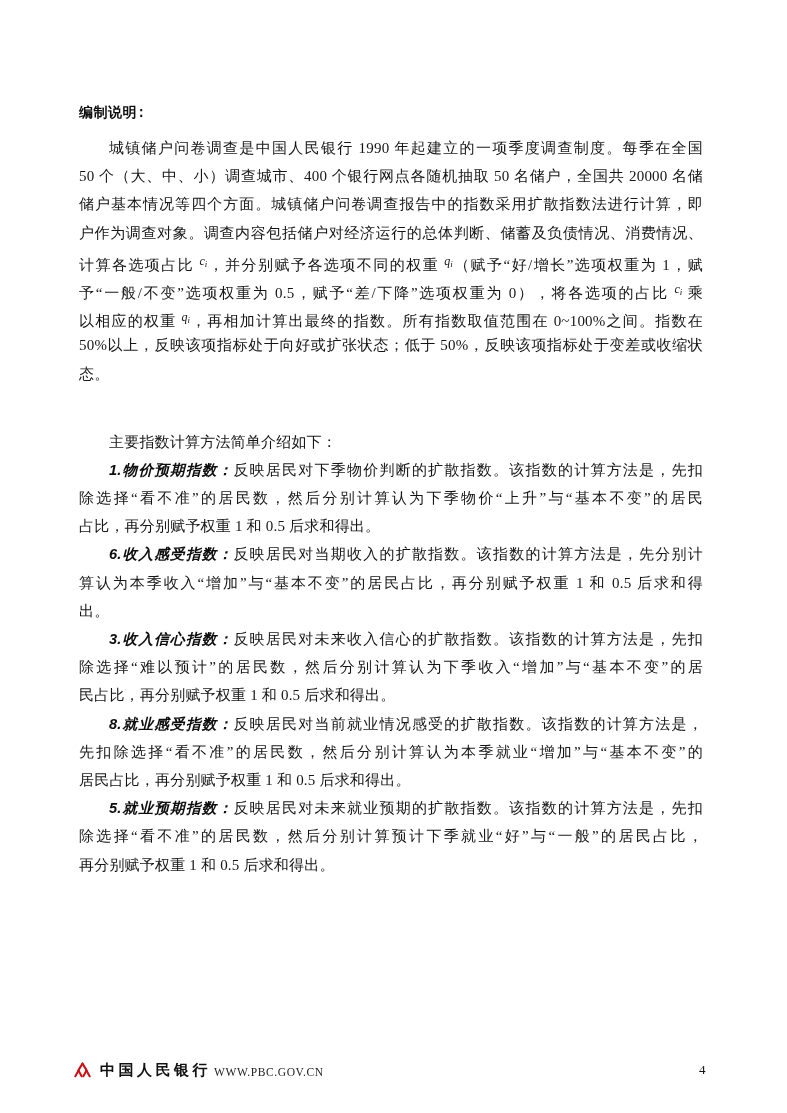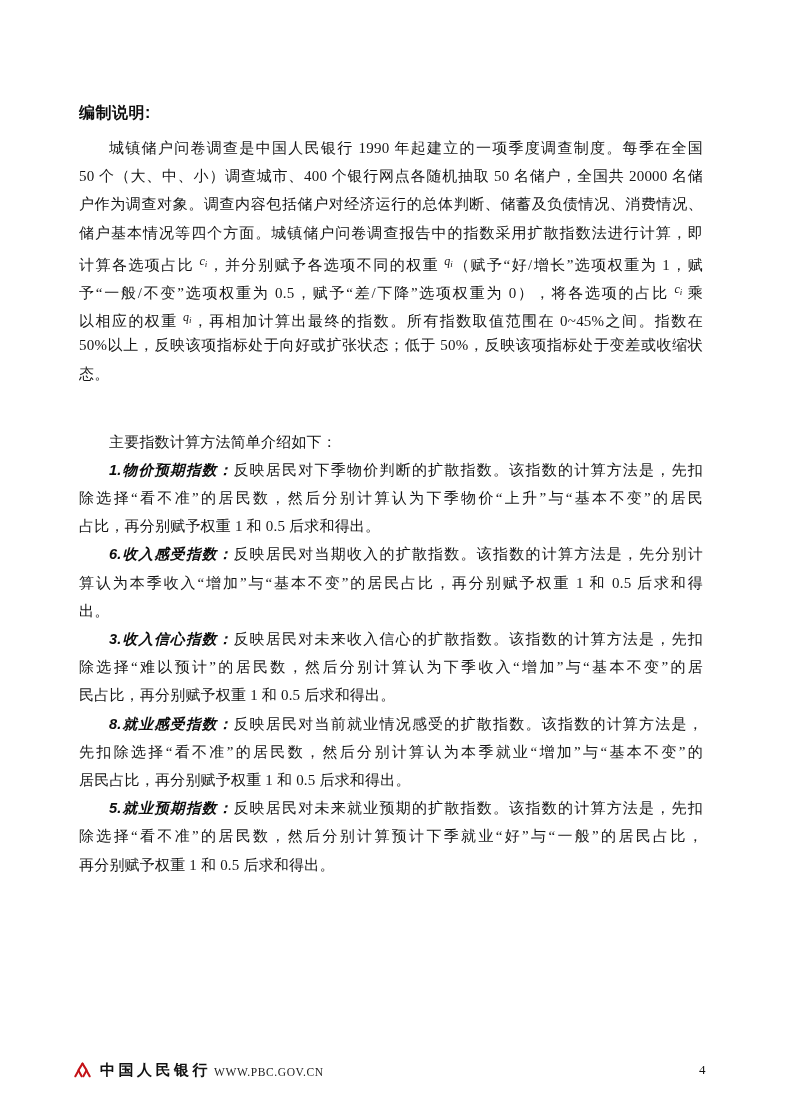--- a/index.html
+++ b/index.html
@@ -6,22 +6,22 @@
   .page{
     position:relative;
     width:787px;height:1113px;
     background:#ffffff;
     font-family:"Liberation Serif","DejaVu Serif",serif;
     color:#151515;
     overflow:hidden;
   }
   .doc-title{
     position:absolute;left:79px;top:101px;
-    font-family:Liberation Sans, sans-serif;
-    font-weight:bold;font-size:16px;line-height:24px;color:#0d0d0d;
+    font-family:Liberation Mono, monospace;
+    font-weight:bold;font-size:14px;line-height:24px;color:#0d0d0d;
     letter-spacing:0.5px;
   }
   .content{
     position:absolute;left:79px;top:134px;width:624px;
   }
   .block{margin:0;padding:0;}
   .line{
     height:28.2px;line-height:28.2px;
     font-size:15px;
     text-align:justify;text-align-last:justify;
@@ -66,25 +66,25 @@
 <body>
 
 <div class="page">
 
   <div class="doc-title">编制说明:</div>
 
   <div class="content">
       <div class="block">
         <div class="line indent"><span>城镇储户问卷调查是中国人民银行 1990 年起建立的一项季度调查制度。每季在全国</span></div>
         <div class="line"><span>50 个（大、中、小）调查城市、400 个银行网点各随机抽取 50 名储户，全国共 20000 名储</span></div>
+        <div class="line"><span>储户基本情况等四个方面。城镇储户问卷调查报告中的指数采用扩散指数法进行计算，即</span></div>
         <div class="line"><span>户作为调查对象。调查内容包括储户对经济运行的总体判断、储蓄及负债情况、消费情况、</span></div>
-        <div class="line"><span>储户基本情况等四个方面。城镇储户问卷调查报告中的指数采用扩散指数法进行计算，即</span></div>
         <div class="line"><span>计算各选项占比 </span><span class="math">c<span class="msub">i</span></span><span>，并分别赋予各选项不同的权重 </span><span class="math">q<span class="msub">i</span></span><span>（赋予“好/增长”选项权重为 1，赋</span></div>
         <div class="line"><span>予“一般/不变”选项权重为 0.5，赋予“差/下降”选项权重为 0），将各选项的占比 </span><span class="math">c<span class="msub">i</span></span><span> 乘</span></div>
-        <div class="line"><span>以相应的权重 </span><span class="math">q<span class="msub">i</span></span><span>，再相加计算出最终的指数。所有指数取值范围在 0~45%之间。指数在</span></div>
+        <div class="line"><span>以相应的权重 </span><span class="math">q<span class="msub">i</span></span><span>，再相加计算出最终的指数。所有指数取值范围在 0~100%之间。指数在</span></div>
         <div class="line"><span>50%以上，反映该项指标处于向好或扩张状态；低于 50%，反映该项指标处于变差或收缩状</span></div>
         <div class="line last"><span>态。</span></div>
       </div>
       <div class="block" style="margin-top: 40px;">
         <div class="line last indent"><span>主要指数计算方法简单介绍如下：</span></div>
       </div>
       <div class="block">
         <div class="line indent"><b>1.物价预期指数：</b><span>反映居民对下季物价判断的扩散指数。该指数的计算方法是，先扣</span></div>
         <div class="line"><span>除选择“看不准”的居民数，然后分别计算认为下季物价“上升”与“基本不变”的居民</span></div>
         <div class="line last"><span>占比，再分别赋予权重 1 和 0.5 后求和得出。</span></div>

